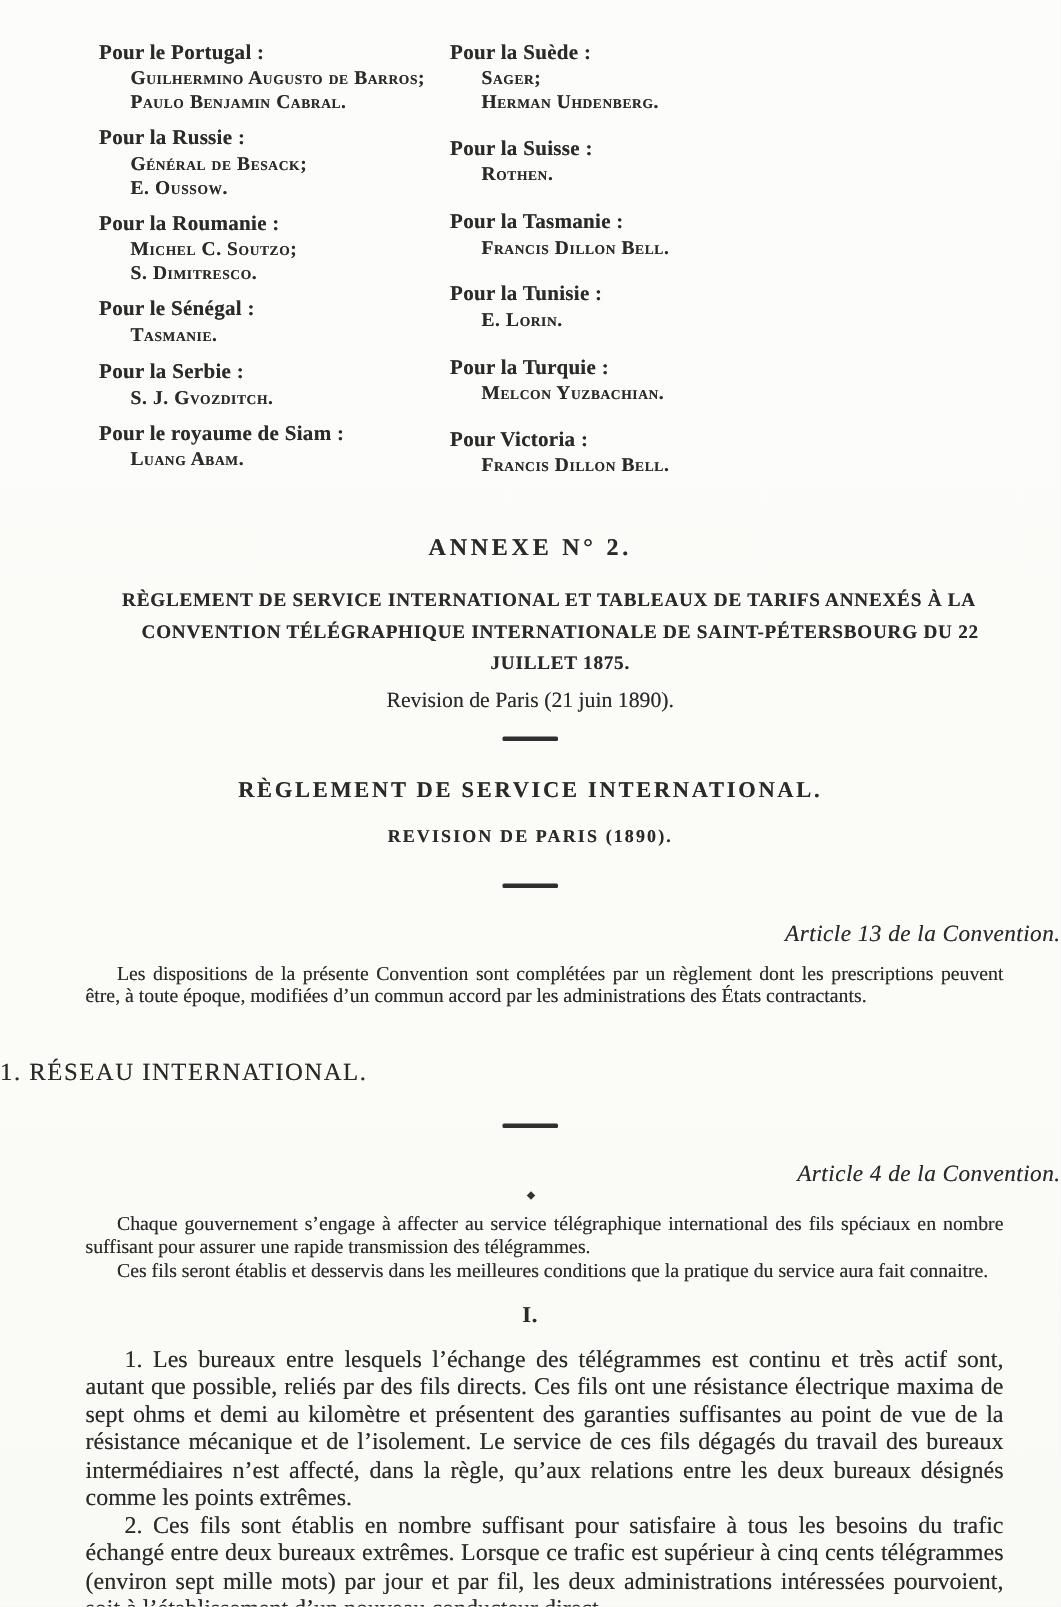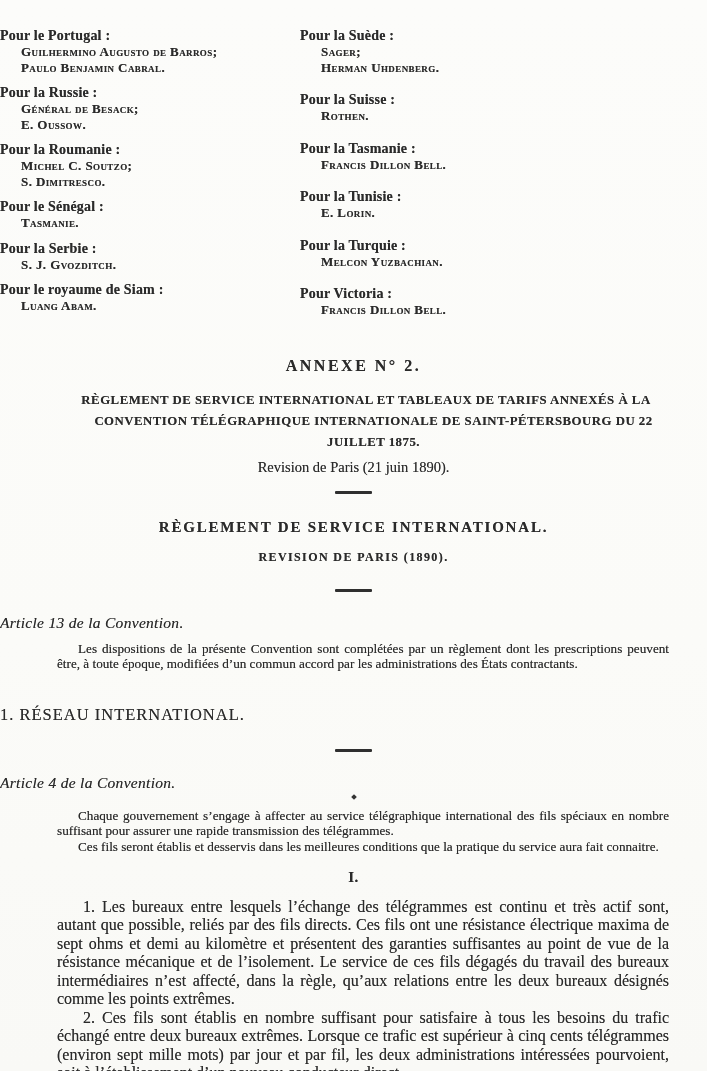--- a/index.html
+++ b/index.html
@@ -14,21 +14,21 @@
     position: relative;
     width: 707px; height: 1071px;
     background: linear-gradient(180deg, #fcfcfa 0%, #fbfbf8 60%, #f9f9f6 100%);
     box-sizing: border-box;
     padding-top: 27px;
     text-shadow: 0 0 0.4px rgba(30,30,30,0.55);
   }
   
   .sig-columns { display: flex; }
   .sig-col { box-sizing: border-box; }
-  .sig-col.left  { width: 300px; }
+  .sig-col.left  { width: 300px; padding-left: 66px; }
   .sig-col.right { width: 407px; padding-left: 0; }
   .sig-block { margin-bottom: 9px; }
   .sig-col.right .sig-block { margin-bottom: 16px; }
   .sig-title {
     font-size: 14px; line-height: 17px; font-weight: 700;
     letter-spacing: 0.2px;
   }
   .sig-name {
     font-variant: small-caps;
     font-weight: 600;
@@ -59,22 +59,22 @@
 
   .reglement-title {
     text-align: center; font-size: 15px; font-weight: 600;
     letter-spacing: 1.8px; margin-top: 25px;
   }
   .reglement-subtitle {
     text-align: center; font-size: 12px; font-weight: 600;
     letter-spacing: 1.4px; margin-top: 14px;
   }
   .article-title {
-    text-align: left; font-style: italic;
-    font-size: 15.5px; margin-top: 22px; letter-spacing: 0.3px;
+    text-align: right; font-style: italic;
+    font-size: 15.5px; margin-top: 22px; letter-spacing: 0.3px; margin-left: 34px;
   }
   .ornament-dot {
     width: 4px; height: 4px; background: #333;
     transform: rotate(45deg);
     margin: 3px auto 0;
   }
   .para-sm {
     font-size: 13.2px; line-height: 15.3px;
     text-align: justify;
     margin: 0 38px 0 57px;

